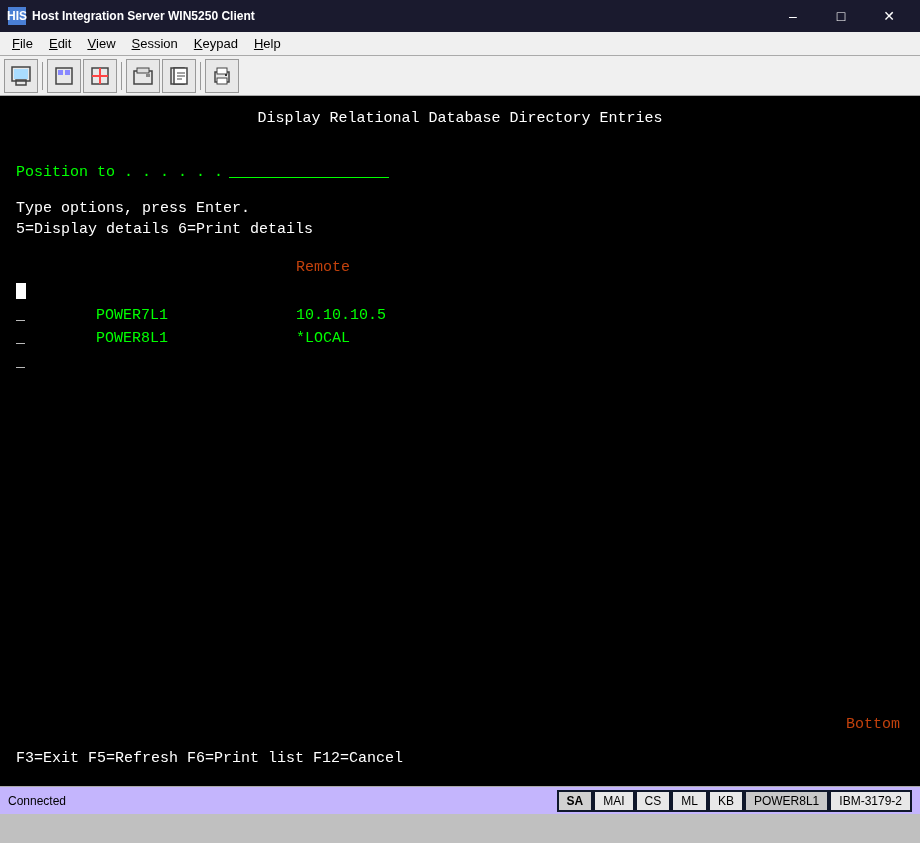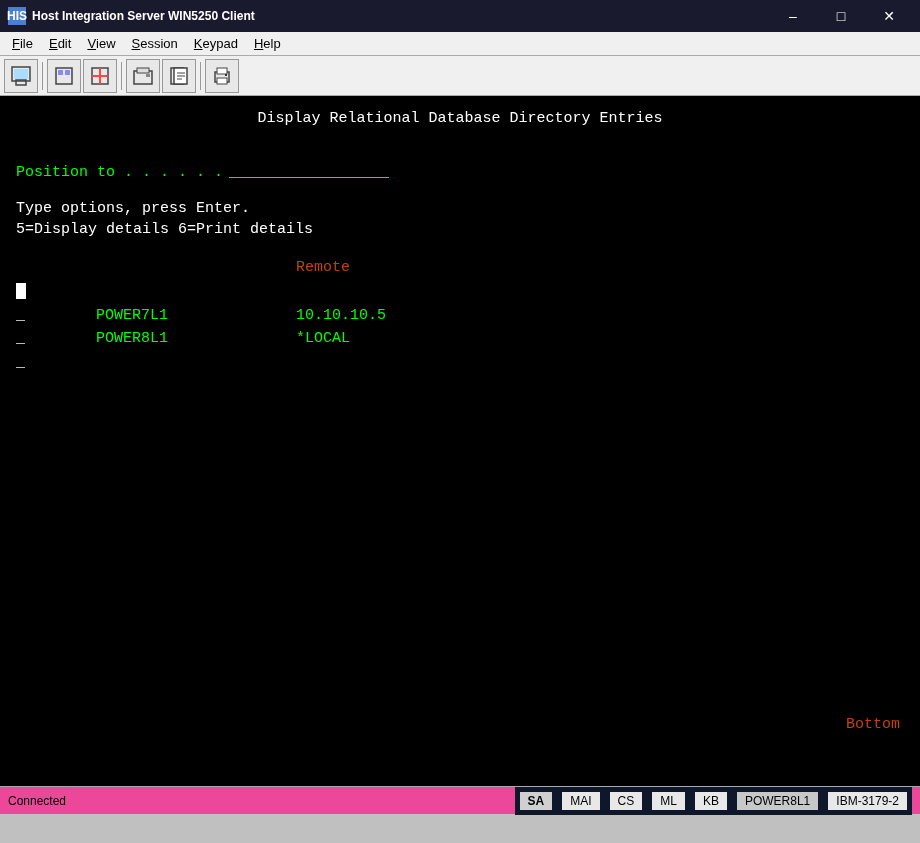--- a/index.html
+++ b/index.html
@@ -136,33 +136,33 @@
     .fkey-bar {
       position: absolute;
       bottom: 16px;
       left: 16px;
       color: #fff;
       font-size: 15px;
     }
 
     
     .status-bar {
-      background: #ec4899;
+      background: #c4b5fd;
       border-top: 1px solid #aaa;
       height: 28px;
       display: flex;
       align-items: center;
       font-size: 12px;
       padding: 0 8px;
     }
     .status-connected { flex: 1; }
     .status-badges { display: flex; gap: 0; }
     .status-badge {
       padding: 2px 8px;
-      border: 5px solid #0f172a;
+      border: 2px solid #0f172a;
       background: #e8e8e8;
       font-size: 12px;
       min-width: 36px;
       text-align: right;
     }
     .status-badge.active { background: #d0d0d0; font-weight: bold; }
     .status-badge.highlight { background: #c8c8c8; }
   </style>
 </head>
 <body>
@@ -284,20 +284,21 @@
 
   <div class="table-row-line">
     <span class="col-option white">_&nbsp;&nbsp;&nbsp;&nbsp;&nbsp;&nbsp;&nbsp;</span>
     <span class="col-entry green">&nbsp;</span>
     <span class="col-remote green">&nbsp;</span>
     <span class="col-text white">&nbsp;</span>
   </div>
 
   <div class="bottom-label">Bottom</div>
 
+  <div class="fkey-bar">F3=Exit   F5=Refresh   F6=Print list   F12=Cancel</div>
 
 </div>
 
 <div class="status-bar">
   <span class="status-connected">Connected</span>
   <div class="status-badges">
     <div class="status-badge active">SA</div>
     <div class="status-badge">MAI</div>
     <div class="status-badge">CS</div>
     <div class="status-badge">ML</div>

